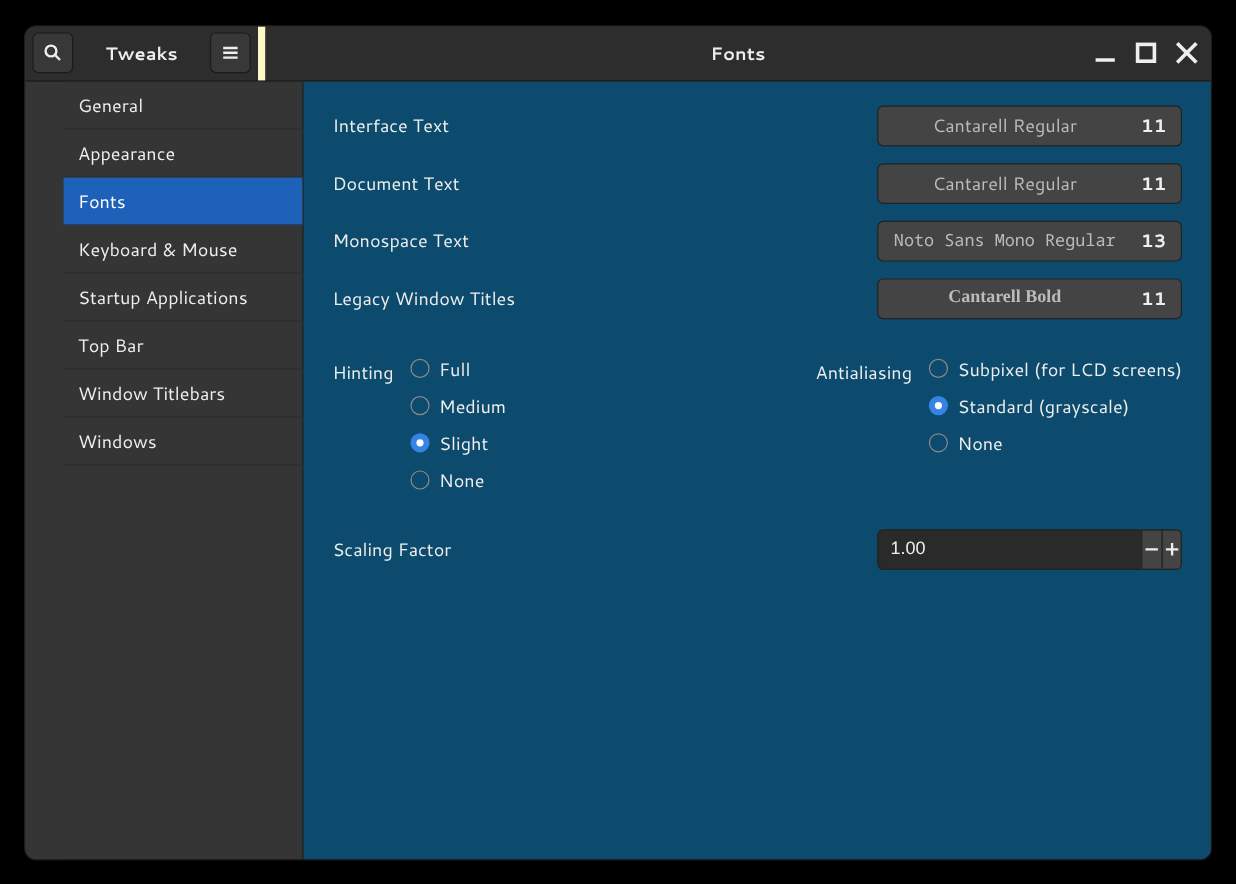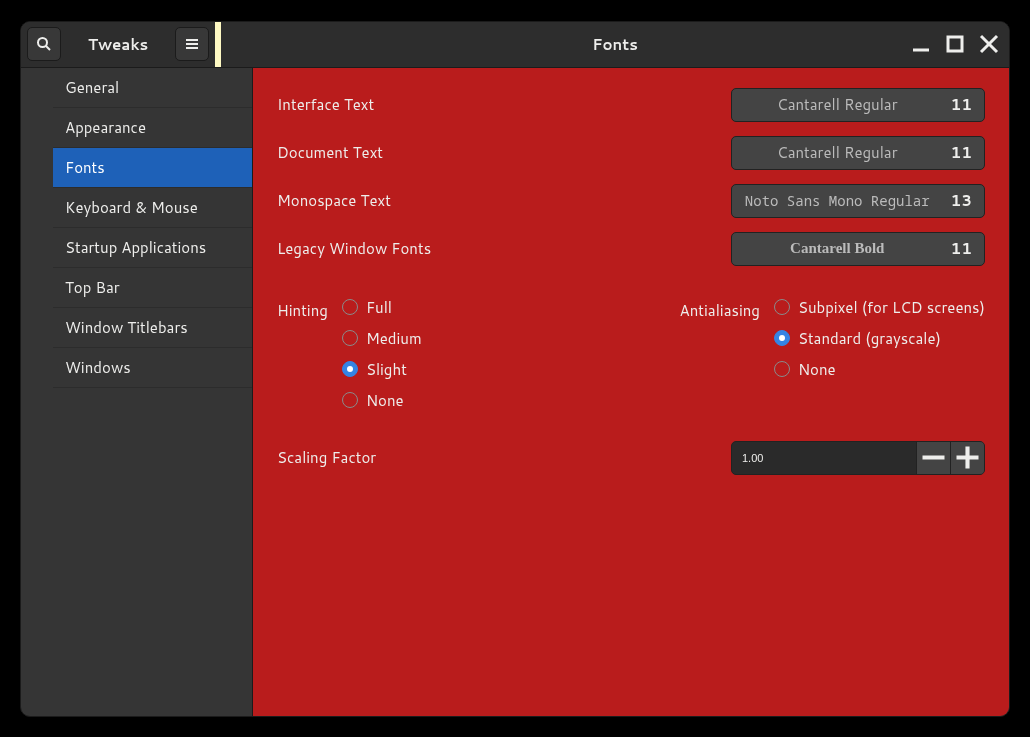--- a/index.html
+++ b/index.html
@@ -107,21 +107,21 @@
   cursor: pointer;
   border-bottom: 1px solid #2c2c2c;
   color: #eeeeec;
 }
 .sidebar-item.selected {
   background: #1e61b8;
   color: #fff;
 }
 .content {
   flex: 1;
-  background: #b91c1c;
+  background: #0c4a6e;
   padding: 18px 24px;
   display: flex;
   flex-direction: column;
   gap: 10px;
 }
 .row {
   display: flex;
   align-items: center;
   height: 38px;
 }
@@ -213,21 +213,21 @@
   display: flex;
   align-items: center;
   overflow: hidden;
 }
 .spin-value {
   flex: 1;
   padding: 0 10px;
   color: #eeeeec;
   background: transparent;
   border: none;
-  font-size: 11px;
+  font-size: 15px;
   outline: none;
 }
 .spin-btn {
   width: 34px;
   height: 100%;
   display: flex;
   align-items: center;
   justify-content: center;
   cursor: pointer;
   border-left: 1px solid #222;
@@ -329,21 +329,21 @@
 
       <div class="row">
         <div class="row-label">Monospace Text</div>
         <div class="font-btn">
           <span class="font-name mono">Noto Sans Mono Regular</span>
           <span class="font-size">13</span>
         </div>
       </div>
 
       <div class="row">
-        <div class="row-label">Legacy Window Fonts</div>
+        <div class="row-label">Legacy Window Titles</div>
         <div class="font-btn">
           <span class="font-name bold">Cantarell Bold</span>
           <span class="font-size">11</span>
         </div>
       </div>
 
       <div class="radio-section">
         <div class="radio-group">
           <div class="radio-group-label">Hinting</div>
           <div class="radio-options">

